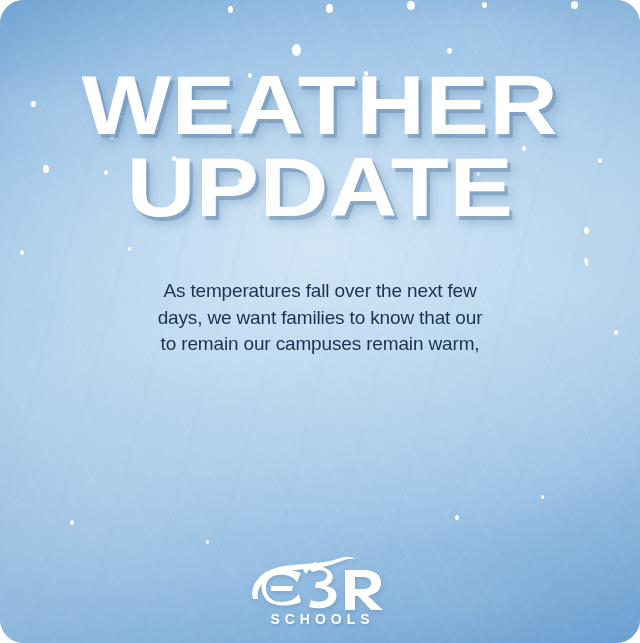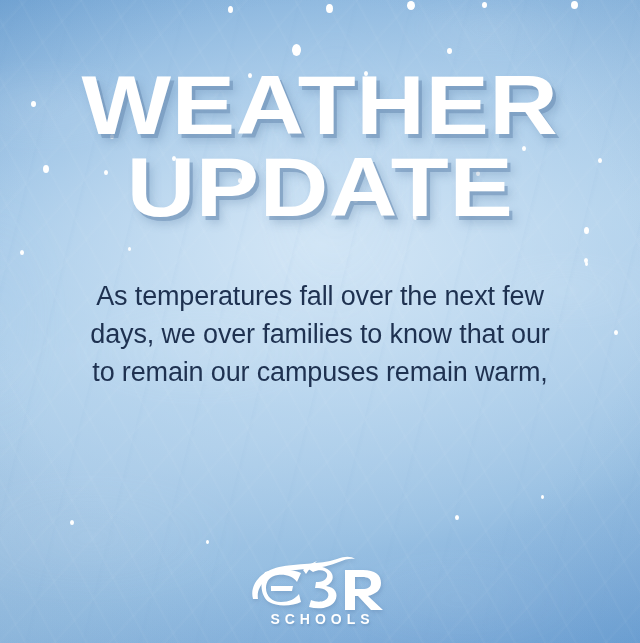--- a/index.html
+++ b/index.html
@@ -11,20 +11,21 @@
   body {
     font-family: "Liberation Sans", sans-serif;
   }
 
   .poster {
     position: relative;
     width: 640px;
     height: 643px;
     overflow: hidden;
     background: #8fb7de;
+    border-radius: 24px;
   }
 
   
   .bg-base {
     position: absolute;
     inset: 0;
     background:
       radial-gradient(ellipse 120% 70% at 50% 38%,
         rgba(214,232,247,0.95) 0%,
         rgba(193,220,242,0.55) 38%,
@@ -140,21 +141,21 @@
     transform: scaleX(1.13);
     margin-top: 4px;
   }
 
   .body-copy {
     margin-top: 52px;
     width: 524px;
     text-align: center;
     color: #1e3150;
     font-family: "Liberation Sans", sans-serif;
-    font-size: 27px;
+    font-size: 19px;
     font-weight: 500;
     line-height: 1.40;
     letter-spacing: -0.15px;
   }
   .body-copy .cline {
     display: block;
     white-space: nowrap;
   }
 
   
@@ -229,21 +230,21 @@
 
   <div class="content">
 
     <div class="headline">
       <span class="headline-line l1">WEATHER</span>
       <span class="headline-line l2">UPDATE</span>
     </div>
 
     <div class="body-copy">
       <span class="cline">As temperatures fall over the next few</span>
-      <span class="cline">days, we over families to know that our</span>
+      <span class="cline">days, we want families to know that our</span>
       <span class="cline">to remain our campuses remain warm,</span>
     </div>
 
   </div>
 
   <div class="logo">
     <svg class="logo-mark" width="150" height="58" viewBox="0 0 150 58" aria-label="EBR">
       <g fill="#ffffff">
 
         <path d="M8 44 C 4 30, 16 16, 34 12 C 52 8, 74 10, 92 4 C 100 1, 106 1, 110 4

